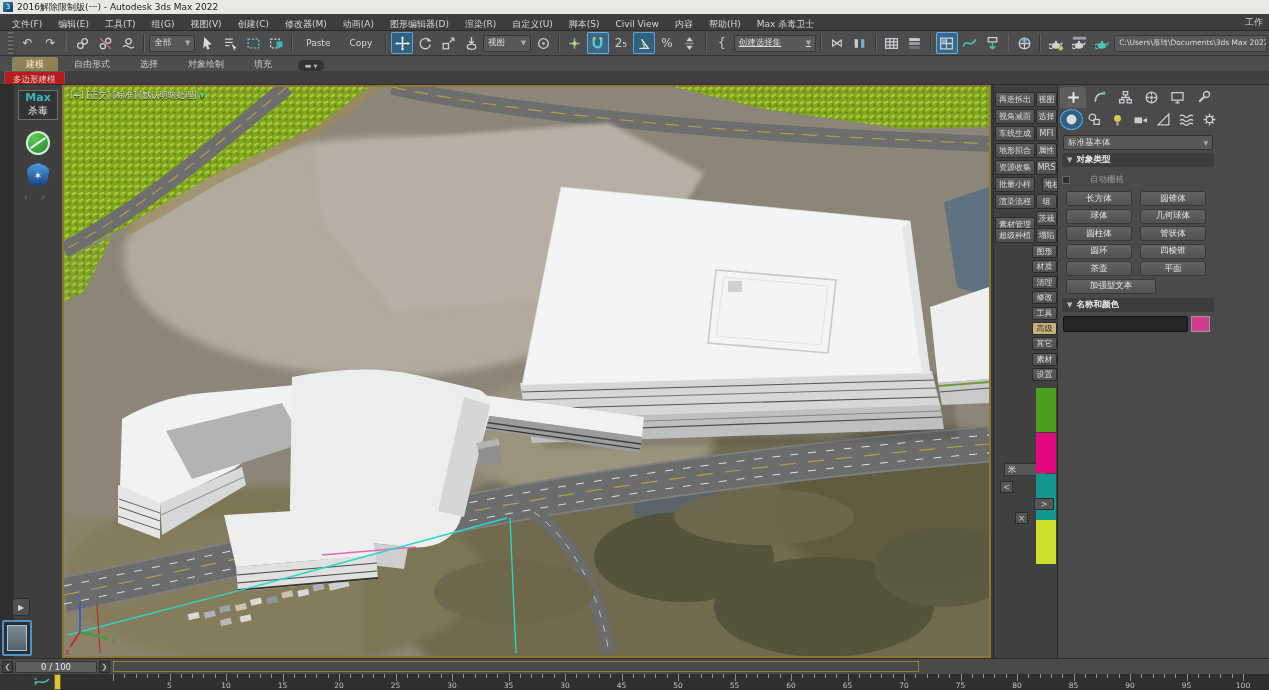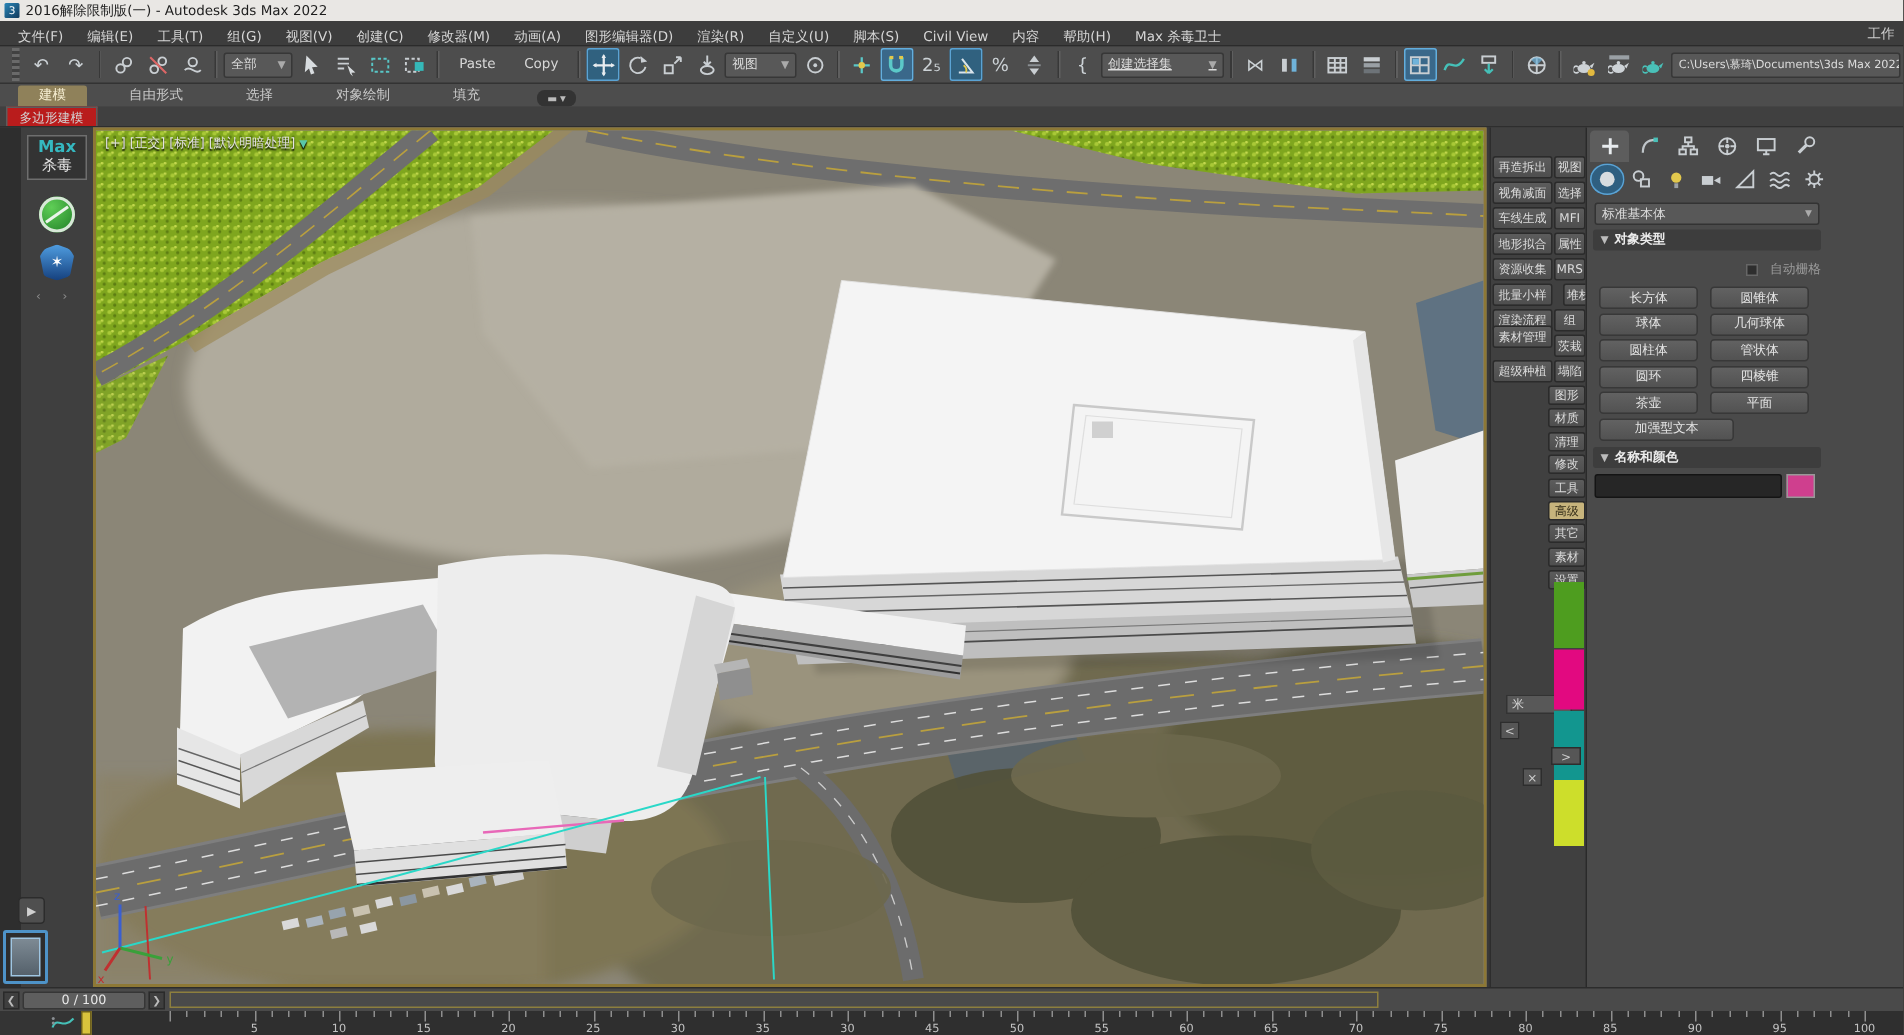--- a/index.html
+++ b/index.html
@@ -18,21 +18,21 @@
   #toolbar{position:absolute;left:0;top:31px;width:1269px;height:25px;background:#4d4d4d;border-bottom:1px solid #333;display:flex;align-items:center;gap:1px;padding:0 2px 0 8px;overflow:hidden;}
   .tb-ico{width:22px;height:22px;min-width:22px;display:flex;align-items:center;justify-content:center;border-radius:2px;color:#ccd2d6;font-size:12px;}
   .tb-ico.active{background:#30617f;box-shadow:inset 0 0 0 1px #5ba3d4;}
   .tb-ico.frame{background:#3a688a;box-shadow:inset 0 0 0 1px #63aedd;}
   .tb-dd{height:17px;background:#585858;border:1px solid #373737;border-radius:2px;color:#dcdcdc;font-size:8.5px;display:flex;align-items:center;justify-content:space-between;padding:0 4px;gap:4px;white-space:nowrap;overflow:hidden;}
   .tb-dd .car{color:#aaa;font-size:7px;}
   .tb-btn{height:18px;padding:0 9px;color:#d8d8d8;font-size:9px;display:flex;align-items:center;white-space:nowrap;}
   .sep{width:2px;height:18px;margin:0 3px;background:linear-gradient(90deg,#383838 50%,#5f5f5f 50%);}
   .handle{width:5px;height:22px;margin-right:3px;background:repeating-linear-gradient(180deg,#6a6a6a 0 2px,#414141 2px 4px);}
   
-  #ribbontabs{position:absolute;left:0;top:56px;width:1269px;height:15px;background:#4d4d4d;display:flex;align-items:flex-end;padding-left:12px;gap:14px;}
+  #ribbontabs{position:absolute;left:0;top:56px;width:1269px;height:15px;background:#4d4d4d;display:flex;align-items:flex-end;padding-left:12px;gap:2px;}
   .rtab{font-size:9px;color:#c9c9c9;padding:1px 14px;height:14px;line-height:12px;}
   .rtab.active{background:#8f815a;color:#f7efd3;border-radius:2px 2px 0 0;}
   #ribbonrow2{position:absolute;left:0;top:71px;width:1269px;height:14px;background:#404040;border-bottom:1px solid #2e2e2e;display:flex;align-items:center;padding-left:4px;}
   .ptab{font-size:8.5px;color:#d2d2d2;background:#b91c1c;border:1px solid #5c5c5c;border-bottom:none;padding:1px 8px;height:13px;line-height:12px;}
   .media-btn{margin-left:10px;width:26px;height:11px;background:#333;border-radius:5px;color:#bbb;font-size:7px;display:flex;align-items:center;justify-content:center;gap:2px;}
   
   #main{position:absolute;left:0;top:85px;width:1269px;height:573px;background:#393939;}
   #leftstrip{position:absolute;left:0;top:0;width:14px;height:573px;background:#2e2e2e;}
   #leftpanel{position:absolute;left:14px;top:0;width:48px;height:573px;background:#3f3f3f;}
   #logo{position:absolute;left:4px;top:5px;width:40px;height:30px;border:1px solid #6e6e6e;background:#333;text-align:center;}
@@ -45,37 +45,37 @@
   #lp-arrows{position:absolute;left:10px;top:108px;color:#8a8a8a;font-size:8px;letter-spacing:6px;}
   #explorer-toggle{position:absolute;left:12px;top:513px;width:18px;height:18px;background:#4f4f4f;border:1px solid #2c2c2c;border-radius:3px;color:#d0d0d0;font-size:8px;display:flex;align-items:center;justify-content:center;}
   #layout-tab{position:absolute;left:2px;top:535px;width:30px;height:36px;background:#2d2d2d;border:2px solid #4e93c8;border-radius:2px;}
   #layout-tab .inner{position:absolute;left:3px;top:3px;right:3px;bottom:3px;background:linear-gradient(180deg,#7d8a94,#55616b);border:1px solid #9fc6e2;}
   
   #viewport{position:absolute;left:62px;top:0;width:929px;height:573px;border:2px solid #8d7836;background:#8b8677;}
   #vp-label{position:absolute;left:6px;top:3px;color:#e3e3e3;font-size:8.5px;text-shadow:0 1px 1px #000;z-index:5;white-space:nowrap;}
   #vp-label .car{color:#59c6a8;font-size:7px;}
   
   #plugincol{position:absolute;left:993px;top:0;width:64px;height:573px;background:#404040;border-left:1px solid #2d2d2d;}
-  .pg-btn{position:absolute;background:linear-gradient(#5c5c5c,#4e4e4e);border:1px solid #2b2b2b;border-radius:2px;color:#dcdcdc;font-size:8px;display:flex;align-items:center;justify-content:center;white-space:nowrap;overflow:hidden;margin-top:12px;}
+  .pg-btn{position:absolute;background:linear-gradient(#5c5c5c,#4e4e4e);border:1px solid #2b2b2b;border-radius:2px;color:#dcdcdc;font-size:8px;display:flex;align-items:center;justify-content:center;white-space:nowrap;overflow:hidden;}
   .pg-btn.active{background:#c7b47c;color:#332c17;}
   .pg-sw{position:absolute;left:42px;width:20px;}
   #unit-dd{position:absolute;left:10px;top:378px;width:44px;height:13px;background:#585858;border:1px solid #333;color:#ddd;font-size:8px;display:flex;align-items:center;justify-content:space-between;padding:0 3px;}
   .pg-mini{position:absolute;background:#565656;border:1px solid #2d2d2d;color:#ccc;font-size:8px;display:flex;align-items:center;justify-content:center;}
   
   #cmdpanel{position:absolute;left:1057px;top:0;width:212px;height:573px;background:#4a4a4a;border-left:1px solid #2a2a2a;}
   #cp-tabs{position:absolute;left:2px;top:2px;height:21px;display:flex;}
   .cp-tab{width:26px;height:21px;display:flex;align-items:center;justify-content:center;border-radius:3px 3px 0 0;}
   .cp-tab.active{background:#5d5d5d;}
   #cp-cats{position:absolute;left:2px;top:24px;height:21px;display:flex;}
   .cp-cat{width:23px;height:21px;display:flex;align-items:center;justify-content:center;border-radius:2px;}
   .cp-cat.active{background:#2f5f80;box-shadow:inset 0 0 0 1px #5ba3d4;border-radius:50%;}
   #cp-dd{position:absolute;left:5px;top:50px;width:150px;height:15px;background:#585858;border:1px solid #333;border-radius:2px;color:#ddd;font-size:8.5px;display:flex;align-items:center;justify-content:space-between;padding:0 4px;}
   .roll{position:absolute;left:4px;width:152px;height:14px;background:#3d3d3d;border-radius:2px;color:#ececec;font-size:8.5px;font-weight:bold;display:flex;align-items:center;padding:0 5px;gap:4px;}
   .roll .ar{color:#bbb;font-size:7px;}
-  #autogrid{position:absolute;left:4px;top:88px;width:152px;height:13px;display:flex;align-items:center;justify-content:flex-end;gap:8px;color:#9a9a9a;font-size:8.5px;}
+  #autogrid{position:absolute;left:4px;top:88px;width:152px;height:13px;display:flex;align-items:center;justify-content:flex-start;gap:20px;color:#9a9a9a;font-size:8.5px;}
   #autogrid .box{width:8px;height:8px;background:#2e2e2e;border:1px solid #666;}
   .cmd-btn{position:absolute;height:15px;background:linear-gradient(#626262,#525252);border:1px solid #383838;border-radius:3px;color:#e5e5e5;font-size:8.5px;display:flex;align-items:center;justify-content:center;white-space:nowrap;}
   #name-field{position:absolute;left:5px;top:231px;width:125px;height:16px;background:#262626;border:1px solid #141414;border-radius:2px;}
   #obj-color{position:absolute;left:133px;top:231px;width:19px;height:16px;border:1px solid #999;}
   
   #sliderrow{position:absolute;left:0;top:658px;width:1269px;height:16px;background:#4a4a4a;border-top:1px solid #2c2c2c;display:flex;align-items:center;}
   .sl-arrow{width:11px;height:12px;background:#3f3f3f;border:1px solid #2a2a2a;color:#bbb;font-size:7px;display:flex;align-items:center;justify-content:center;margin-left:2px;}
   #framebox{width:82px;height:12px;background:#5e5e5e;border:1px solid #363636;border-radius:2px;color:#e8e8e8;font-size:8.5px;display:flex;align-items:center;justify-content:center;margin-left:2px;}
   #slidertrack{width:806px;height:11px;border:1px solid #8d7f3e;margin-left:3px;}
   #trackbar{position:absolute;left:0;top:674px;width:1269px;height:16px;background:#343434;}
@@ -497,21 +497,21 @@
         <div class="pg-btn" style="left: 1px; top: 41px; width: 40px; height: 15px;">车线生成</div>
         <div class="pg-btn" style="left: 42px; top: 41px; width: 21px; height: 15px;">MFI</div>
         <div class="pg-btn" style="left: 1px; top: 58px; width: 40px; height: 15px;">地形拟合</div>
         <div class="pg-btn" style="left: 42px; top: 58px; width: 21px; height: 15px;">属性</div>
         <div class="pg-btn" style="left: 1px; top: 75px; width: 40px; height: 15px;">资源收集</div>
         <div class="pg-btn" style="left: 42px; top: 75px; width: 21px; height: 15px;">MRS</div>
         <div class="pg-btn" style="left: 1px; top: 92px; width: 40px; height: 15px;">批量小样</div>
         <div class="pg-btn" style="left: 48px; top: 92px; width: 21px; height: 15px;">堆栈</div>
         <div class="pg-btn" style="left: 1px; top: 109px; width: 40px; height: 15px;">渲染流程</div>
         <div class="pg-btn" style="left: 42px; top: 109px; width: 21px; height: 15px;">组</div>
-        <div class="pg-btn" style="left: 1px; top: 120px; width: 40px; height: 15px;">素材管理</div>
+        <div class="pg-btn" style="left: 1px; top: 132px; width: 40px; height: 15px;">素材管理</div>
         <div class="pg-btn" style="left: 42px; top: 126px; width: 21px; height: 15px;">茨栽</div>
         <div class="pg-btn" style="left: 1px; top: 143px; width: 40px; height: 15px;">超级种植</div>
         <div class="pg-btn" style="left: 42px; top: 143px; width: 21px; height: 15px;">塌陷</div>
         <div class="pg-btn" style="left: 38px; top: 160px; width: 25px; height: 13px;">图形</div>
         <div class="pg-btn" style="left: 38px; top: 175.4px; width: 25px; height: 13px;">材质</div>
         <div class="pg-btn" style="left: 38px; top: 190.8px; width: 25px; height: 13px;">清理</div>
         <div class="pg-btn" style="left: 38px; top: 206.2px; width: 25px; height: 13px;">修改</div>
         <div class="pg-btn" style="left: 38px; top: 221.6px; width: 25px; height: 13px;">工具</div>
         <div class="pg-btn active" style="left: 38px; top: 237px; width: 25px; height: 13px;">高级</div>
         <div class="pg-btn" style="left: 38px; top: 252.4px; width: 25px; height: 13px;">其它</div>

